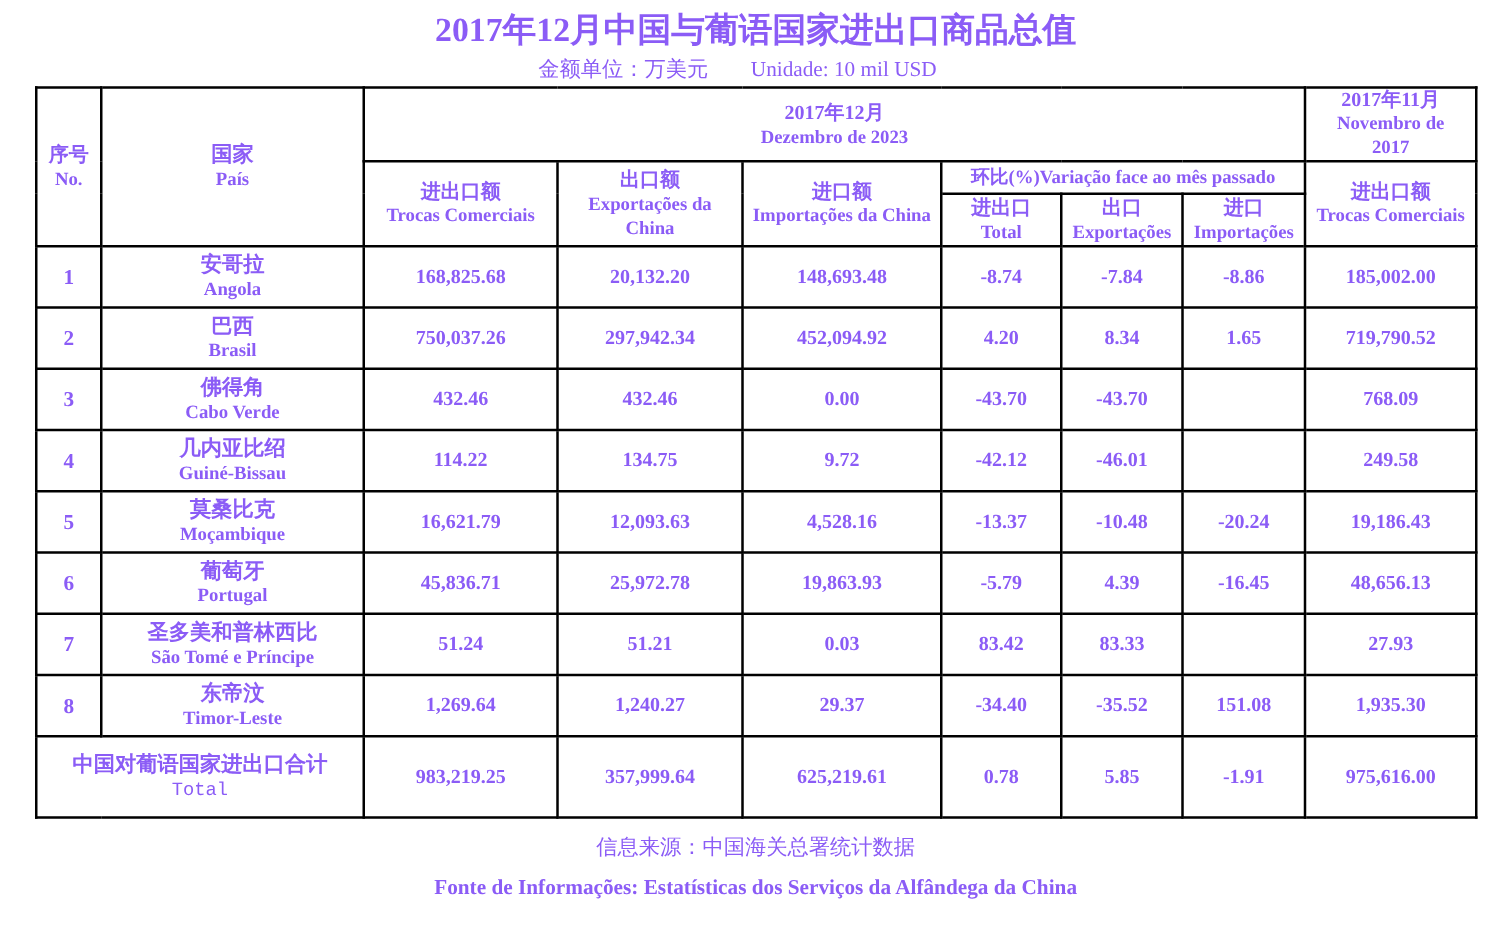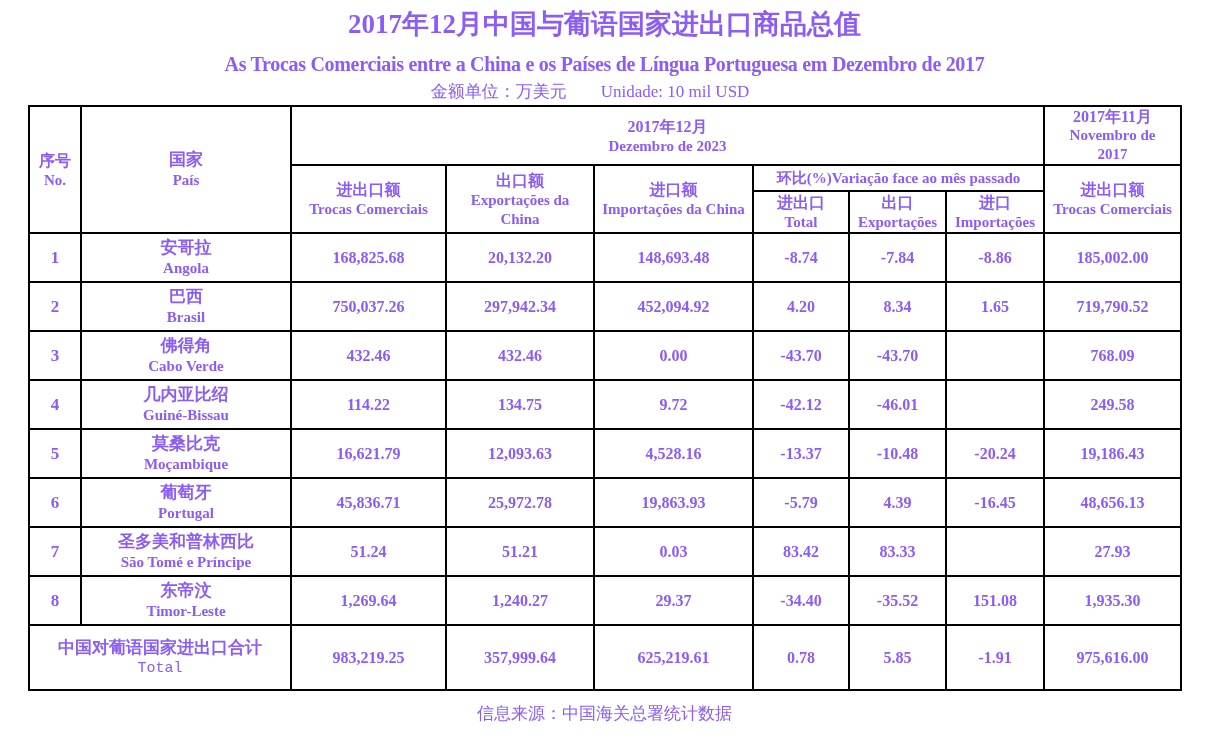--- a/index.html
+++ b/index.html
@@ -51,21 +51,20 @@
   .footer-pt{
     margin-top:10px;text-align:center;font-size:17px;line-height:22px;font-weight:bold;
   }
 </style>
 </head>
 <body>
 
 <div class="page">
 
   <h1 class="title">2017年12月中国与葡语国家进出口商品总值</h1>
-  <h2 class="subtitle">As Trocas Comerciais entre a China e os Países de Língua Portuguesa em Dezembro de 2017</h2>
 
   <div class="unit-line">
     <span>金额单位：万美元</span><span class="unit-en">Unidade: 10 mil USD</span>
   </div>
 
   <table class="trade">
     <colgroup>
       <col style="width:52px">
         <col style="width:210px">
         <col style="width:155px">
@@ -265,14 +264,15 @@
       <td class="num">625,219.61</td>
       <td class="num">0.78</td>
       <td class="num">5.85</td>
       <td class="num">-1.91</td>
       <td class="num">975,616.00</td>
     </tr>
   </tbody>
     </table>
 
   <div class="footer-zh">信息来源：中国海关总署统计数据</div>
+  <div class="footer-pt">Fonte de Informações: Estatísticas dos Serviços da Alfândega da China</div>
 
 </div>
 
 </body></html>

